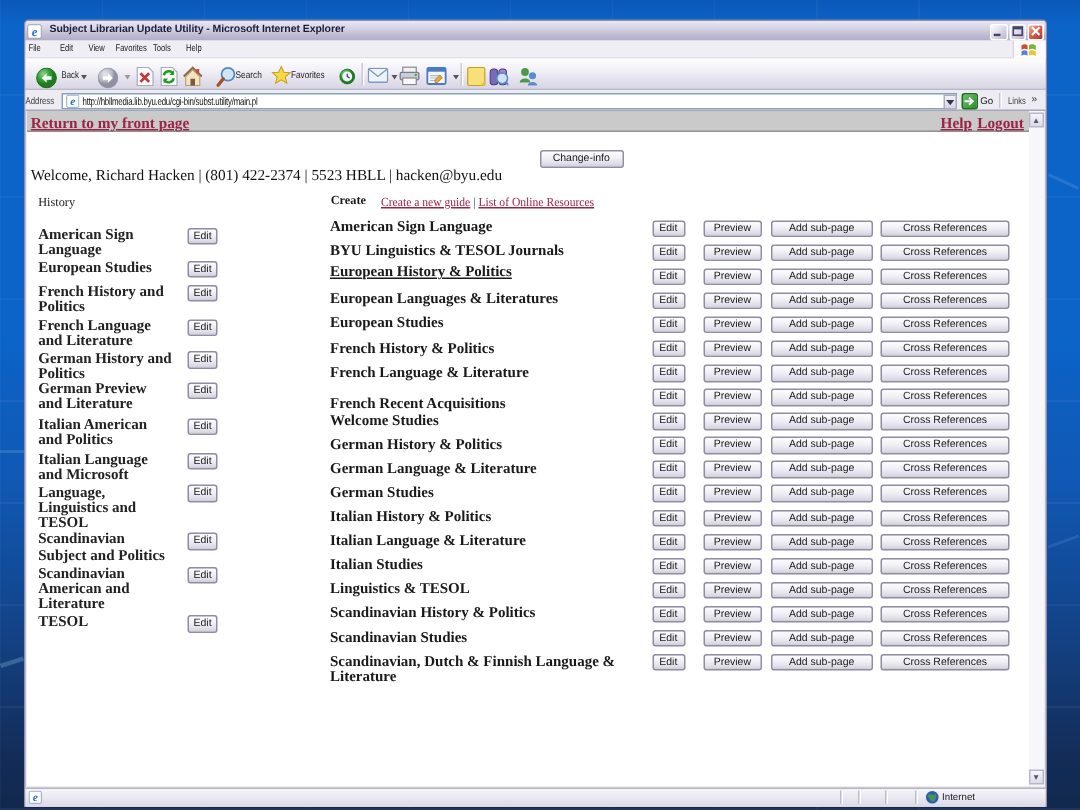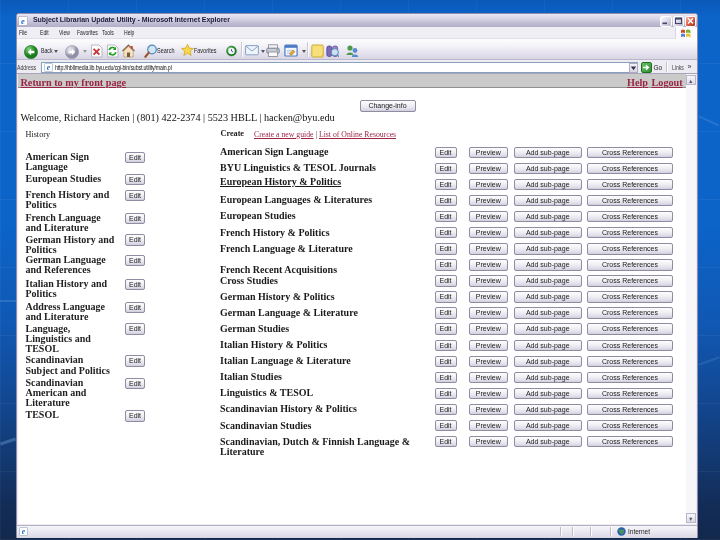--- a/index.html
+++ b/index.html
@@ -217,25 +217,25 @@
 <div class="subj" style="top:152.1px;">American Sign Language</div>
 <div class="btn abs" style="left:125px;top:151.8px;width:20px;">Edit</div>
 <div class="subj" style="top:174.1px;">European Studies</div>
 <div class="btn abs" style="left:125px;top:173.8px;width:20px;">Edit</div>
 <div class="subj" style="top:190.0px;">French History and Politics</div>
 <div class="btn abs" style="left:125px;top:189.7px;width:20px;">Edit</div>
 <div class="subj" style="top:212.9px;">French Language and Literature</div>
 <div class="btn abs" style="left:125px;top:212.6px;width:20px;">Edit</div>
 <div class="subj" style="top:234.6px;">German History and Politics</div>
 <div class="btn abs" style="left:125px;top:234.3px;width:20px;">Edit</div>
-<div class="subj" style="top:255.2px;">German Language and References</div>
+<div class="subj" style="top:255.2px;">German Preview and Literature</div>
 <div class="btn abs" style="left:125px;top:254.9px;width:20px;">Edit</div>
-<div class="subj" style="top:279.2px;">Italian History and Politics</div>
+<div class="subj" style="top:279.2px;">Italian American and Politics</div>
 <div class="btn abs" style="left:125px;top:278.9px;width:20px;">Edit</div>
-<div class="subj" style="top:302.0px;">Address Language and Literature</div>
+<div class="subj" style="top:302.0px;">Italian Language and Microsoft</div>
 <div class="btn abs" style="left:125px;top:301.7px;width:20px;">Edit</div>
 <div class="subj" style="top:323.6px;">Language, Linguistics and TESOL</div>
 <div class="btn abs" style="left:125px;top:323.3px;width:20px;">Edit</div>
 <div class="subj" style="top:355.3px;">Scandinavian Subject and Politics</div>
 <div class="btn abs" style="left:125px;top:355.0px;width:20px;">Edit</div>
 <div class="subj" style="top:377.8px;">Scandinavian American and Literature</div>
 <div class="btn abs" style="left:125px;top:377.5px;width:20px;">Edit</div>
 <div class="subj" style="top:410.3px;">TESOL</div>
 <div class="btn abs" style="left:125px;top:410.0px;width:20px;">Edit</div>
 </div>
@@ -273,21 +273,21 @@
 <div class="gtitle" style="top:243.6px;">French Language &amp; Literature</div>
 <div class="btn abs" style="left:434.5px;top:243.0px;width:22px;">Edit</div>
 <div class="btn abs" style="left:469px;top:243.0px;width:38.5px;">Preview</div>
 <div class="btn abs" style="left:514px;top:243.0px;width:67.5px;">Add sub-page</div>
 <div class="btn abs" style="left:587px;top:243.0px;width:86px;">Cross References</div>
 <div class="gtitle" style="top:265px;">French Recent Acquisitions</div>
 <div class="btn abs" style="left:434.5px;top:259.1px;width:22px;">Edit</div>
 <div class="btn abs" style="left:469px;top:259.1px;width:38.5px;">Preview</div>
 <div class="btn abs" style="left:514px;top:259.1px;width:67.5px;">Add sub-page</div>
 <div class="btn abs" style="left:587px;top:259.1px;width:86px;">Cross References</div>
-<div class="gtitle" style="top:275.7px;">Cross Studies</div>
+<div class="gtitle" style="top:275.7px;">Welcome Studies</div>
 <div class="btn abs" style="left:434.5px;top:275.1px;width:22px;">Edit</div>
 <div class="btn abs" style="left:469px;top:275.1px;width:38.5px;">Preview</div>
 <div class="btn abs" style="left:514px;top:275.1px;width:67.5px;">Add sub-page</div>
 <div class="btn abs" style="left:587px;top:275.1px;width:86px;">Cross References</div>
 <div class="gtitle" style="top:291.8px;">German History &amp; Politics</div>
 <div class="btn abs" style="left:434.5px;top:291.2px;width:22px;">Edit</div>
 <div class="btn abs" style="left:469px;top:291.2px;width:38.5px;">Preview</div>
 <div class="btn abs" style="left:514px;top:291.2px;width:67.5px;">Add sub-page</div>
 <div class="btn abs" style="left:587px;top:291.2px;width:86px;">Cross References</div>
 <div class="gtitle" style="top:307.9px;">German Language &amp; Literature</div>

